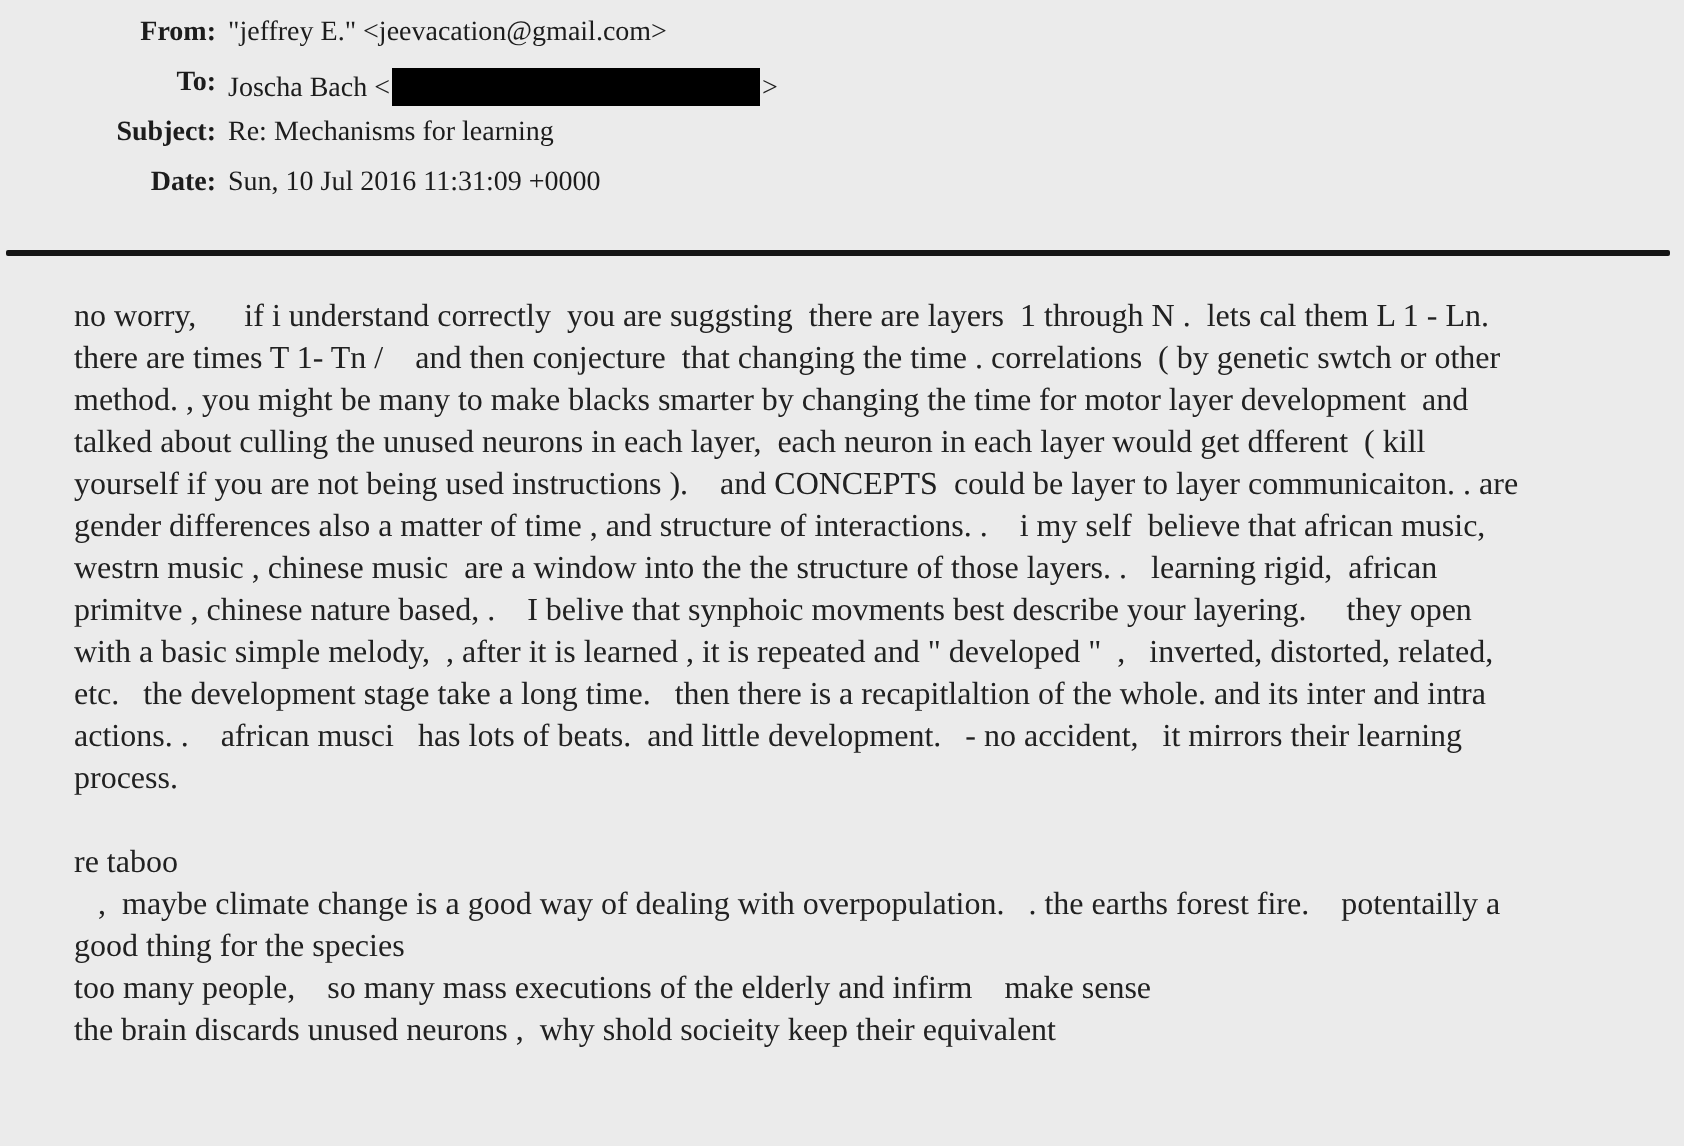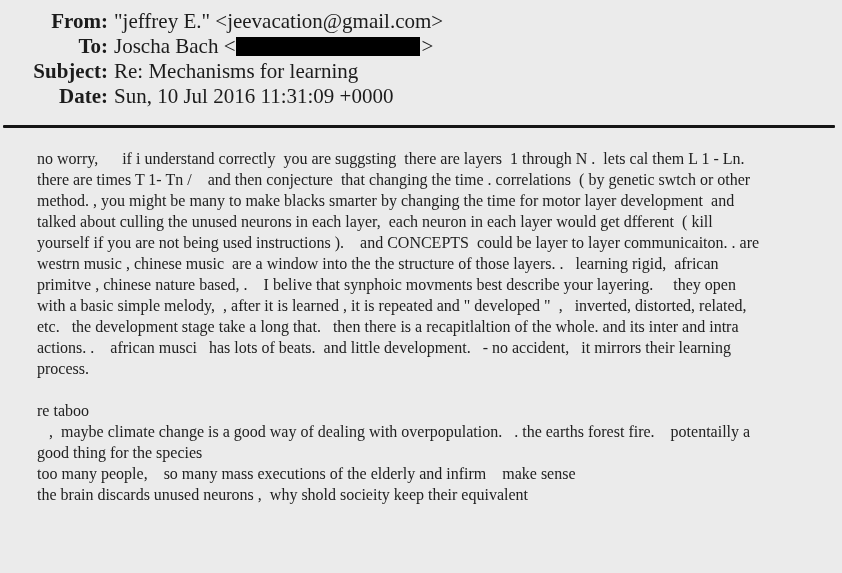--- a/index.html
+++ b/index.html
@@ -11,23 +11,23 @@
   .page {
     width: 842px; height: 573px;
     background: #ebebeb;
     color: #1c1c1c;
     position: relative;
     overflow: hidden;
   }
   .headers { padding: 9px 0 0 20px; }
   .hrow {
     display: flex;
-    align-items: flex-end;
+    align-items: flex-start;
     height: 25px;
-    font-size: 21px;
+    font-size: 14px;
   }
   .hlabel {
     flex: 0 0 88px;
     text-align: right;
     font-weight: 700;
     white-space: pre;
   }
   .hvalue { padding-left: 6px; white-space: pre; }
   .redaction-bar {
     display: inline-block;
@@ -81,24 +81,25 @@
   </div>
 
   <div class="divider"></div>
 
   <div class="email-body">
       <div class="body-line">no worry,      if i understand correctly  you are suggsting  there are layers  1 through N .  lets cal them L 1 - Ln.</div>
       <div class="body-line">there are times T 1- Tn /    and then conjecture  that changing the time . correlations  ( by genetic swtch or other</div>
       <div class="body-line">method. , you might be many to make blacks smarter by changing the time for motor layer development  and</div>
       <div class="body-line">talked about culling the unused neurons in each layer,  each neuron in each layer would get dfferent  ( kill</div>
       <div class="body-line">yourself if you are not being used instructions ).    and CONCEPTS  could be layer to layer communicaiton. . are</div>
+      <div class="body-line">gender differences also a matter of time , and structure of interactions. .    i my self  believe that african music,</div>
       <div class="body-line">westrn music , chinese music  are a window into the the structure of those layers. .   learning rigid,  african</div>
       <div class="body-line">primitve , chinese nature based, .    I belive that synphoic movments best describe your layering.     they open</div>
       <div class="body-line">with a basic simple melody,  , after it is learned , it is repeated and " developed "  ,   inverted, distorted, related,</div>
-      <div class="body-line">etc.   the development stage take a long that.   then there is a recapitlaltion of the whole. and its inter and intra</div>
+      <div class="body-line">etc.   the development stage take a long time.   then there is a recapitlaltion of the whole. and its inter and intra</div>
       <div class="body-line">actions. .    african musci   has lots of beats.  and little development.   - no accident,   it mirrors their learning</div>
       <div class="body-line">process.</div>
       <div class="body-line">&nbsp;</div>
       <div class="body-line">re taboo</div>
       <div class="body-line">   ,  maybe climate change is a good way of dealing with overpopulation.   . the earths forest fire.    potentailly a</div>
       <div class="body-line">good thing for the species</div>
       <div class="body-line">too many people,    so many mass executions of the elderly and infirm    make sense</div>
       <div class="body-line">the brain discards unused neurons ,  why shold socieity keep their equivalent</div>
     </div>
 

